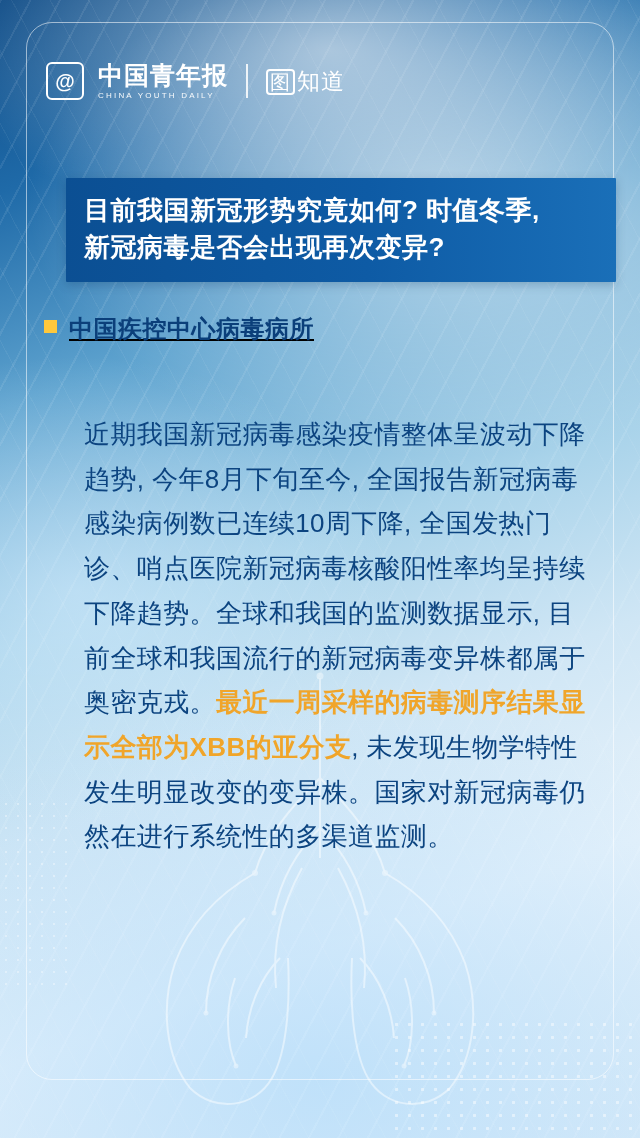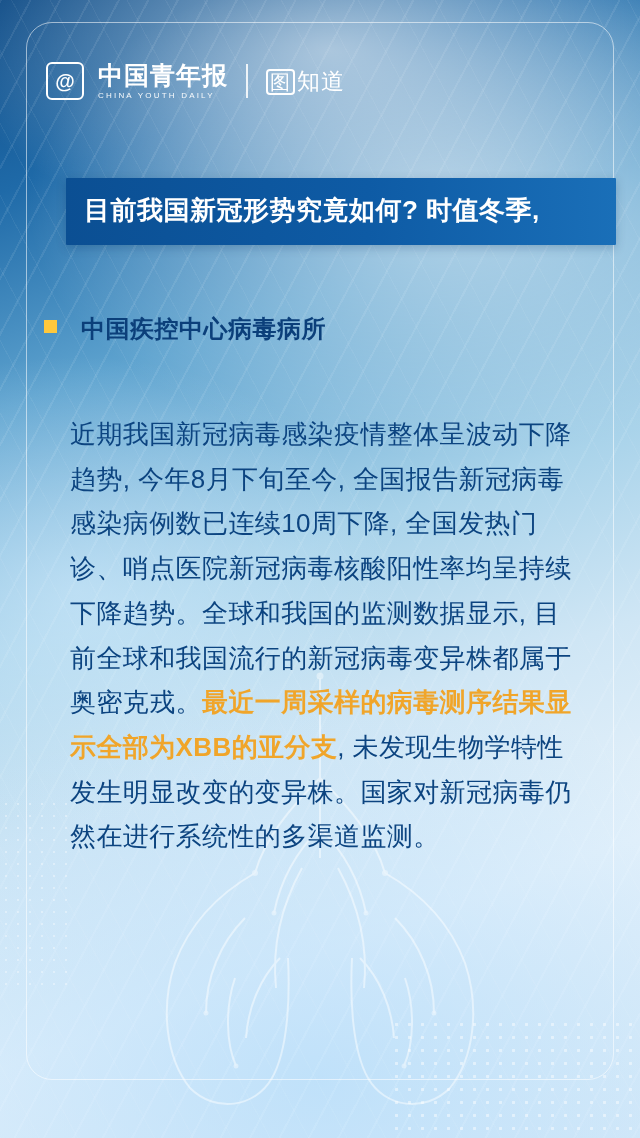--- a/index.html
+++ b/index.html
@@ -153,40 +153,41 @@
     line-height: 1.42;
     letter-spacing: 0.5px;
   }
 
   
   .speaker {
     position: absolute;
     left: 44px;
     top: 310px;
     display: flex;
-    gap: 24px;
+    gap: 12px;
+    text-decoration: underline;
   }
   .bullet {
     width: 13px; height: 13px;
     background: #ffc83c;
     margin-top: 10px;
     flex: 0 0 auto;
   }
   .speaker-lines .sline {
     color: #0b3f7a;
     font-size: 24px;
     font-weight: bold;
     line-height: 1.55;
     letter-spacing: 0.5px;
   }
 
   
   .body-text {
     position: absolute;
-    left: 70px;
+    left: 84px;
     top: 412px;
     width: 512px;
     color: #0c4480;
     font-size: 26px;
     line-height: 1.72;
     letter-spacing: 0.4px;
   }
   .body-text .hl {
     color: #f0a52a;
     font-weight: bold;
@@ -242,20 +243,21 @@
       <div class="en">CHINA YOUTH DAILY</div>
     </div>
     <div class="logo-sep"></div>
     <div class="logo-sub">
       <span class="boxed">图</span><span>知道</span>
     </div>
   </div>
 
   <div class="headline">
     <div class="line">目前我国新冠形势究竟如何? 时值冬季,</div>
+    <div class="line">新冠病毒是否会出现再次变异?</div>
   </div>
 
   <div class="speaker">
     <div class="bullet"></div>
     <div class="speaker-lines">
       <div class="sline">中国疾控中心病毒病所</div>
     </div>
   </div>
 
   <div class="body-text">

